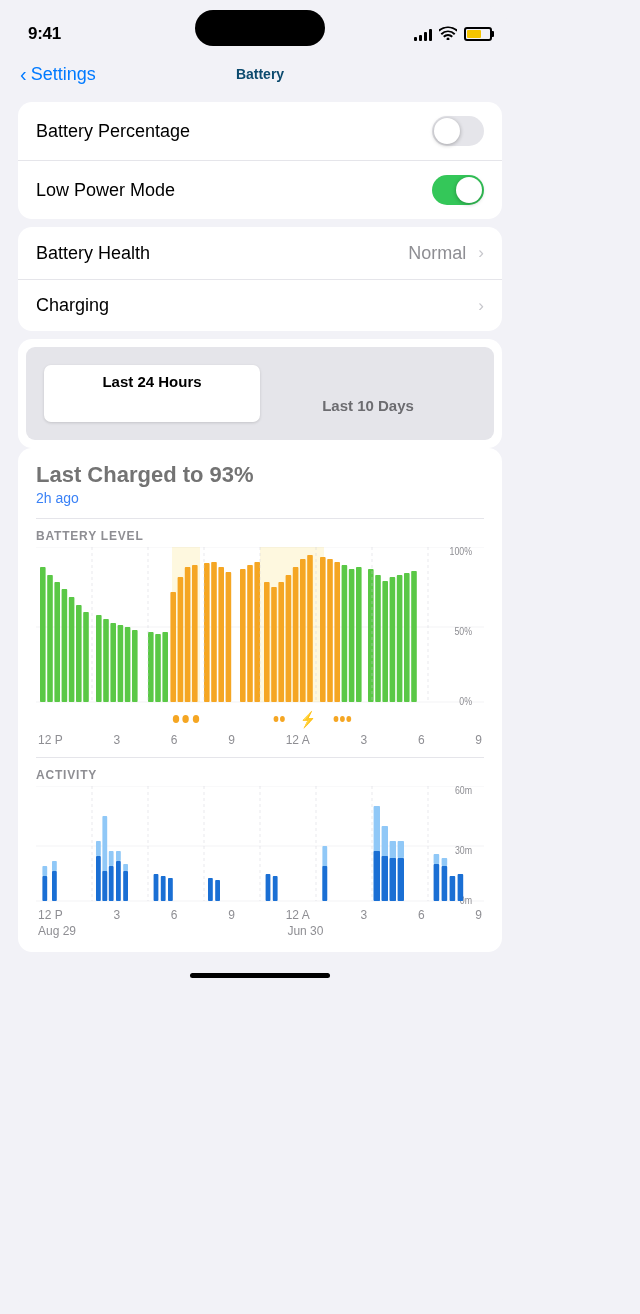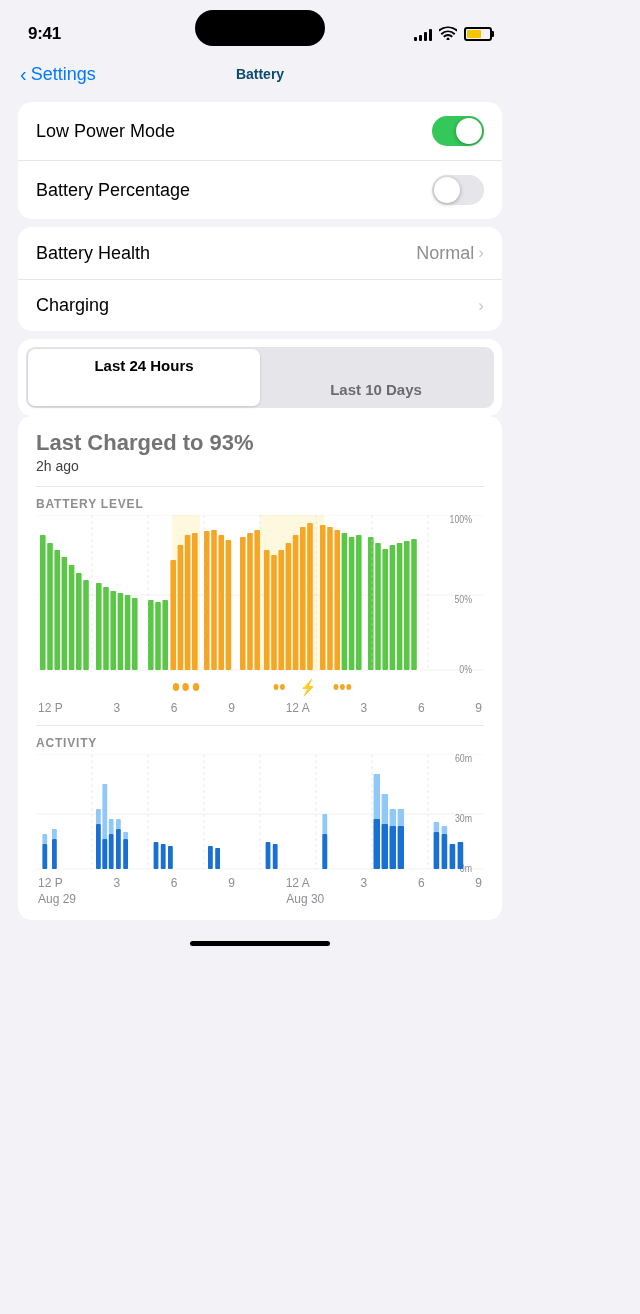--- a/index.html
+++ b/index.html
@@ -145,21 +145,21 @@
       border-top: 1px solid #e5e5ea;
     }
     .setting-label {
       font-size: 18px;
       color: #000;
       font-weight: 400;
     }
     .setting-right {
       display: flex;
       align-items: center;
-      gap: 4px;
+      gap: 12px;
     }
 
     
     .toggle {
       width: 52px;
       height: 30px;
       border-radius: 15px;
       position: relative;
       cursor: pointer;
       transition: background 0.2s;
@@ -202,21 +202,21 @@
     .segment-container {
       background: #fff;
       border-radius: 14px;
       margin: 8px 18px 0;
       padding: 8px;
     }
     .segmented-control {
       display: flex;
       background: #e5e5ea;
       border-radius: 9px;
-      padding: 2px;
+      padding: 18px;
       justify-content: space-between;
     }
     .segment-btn {
       flex: 1;
       text-align: center;
       padding: 8px 0;
       font-size: 15px;
       font-weight: 600;
       border-radius: 7px;
       cursor: pointer;
@@ -242,21 +242,21 @@
     .charge-info {
       padding: 14px 0 4px;
     }
     .charge-title {
       font-size: 22px;
       font-weight: 700;
       color: #737373;
     }
     .charge-subtitle {
       font-size: 14px;
-      color: #404040;
+      color: #3b82f6;
       margin-top: 2px;
     }
 
     .chart-divider {
       height: 1px;
       background: #e5e5ea;
       margin: 8px 0;
     }
 
     .chart-label {
@@ -328,28 +328,28 @@
   <div class="nav-bar">
     <div class="back-button">
       <span class="back-chevron">‹</span>
       <span style="color:#007aff; font-size:18px;">Settings</span>
     </div>
     <span class="nav-title">Battery</span>
   </div>
 
   <div class="card">
     <div class="setting-row">
+      <span class="setting-label">Battery Percentage</span>
+      <div class="toggle off">
+        <div class="toggle-knob"></div>
+      </div>
+    </div>
+    <div class="setting-row">
       <span class="setting-label">Low Power Mode</span>
       <div class="toggle on">
-        <div class="toggle-knob"></div>
-      </div>
-    </div>
-    <div class="setting-row">
-      <span class="setting-label">Battery Percentage</span>
-      <div class="toggle off">
         <div class="toggle-knob"></div>
       </div>
     </div>
   </div>
 
 
   <div class="card">
     <div class="setting-row">
       <span class="setting-label">Battery Health</span>
       <div class="setting-right">
@@ -578,21 +578,21 @@
       <span style="font-size:12px;color:#8e8e93;">3</span>
       <span style="font-size:12px;color:#8e8e93;">6</span>
       <span style="font-size:12px;color:#8e8e93;">9</span>
     </div>
 
     <div style="display:flex; justify-content:space-between; padding: 0 2px; margin-top:2px;">
       <span style="font-size:12px;color:#8e8e93;">Aug 29</span>
       <span style="font-size:12px;color:#8e8e93;"></span>
       <span style="font-size:12px;color:#8e8e93;"></span>
       <span style="font-size:12px;color:#8e8e93;"></span>
-      <span style="font-size:12px;color:#8e8e93;">Aug 30</span>
+      <span style="font-size:12px;color:#8e8e93;">Jun 30</span>
       <span style="font-size:12px;color:#8e8e93;"></span>
       <span style="font-size:12px;color:#8e8e93;"></span>
       <span style="font-size:12px;color:#8e8e93;"></span>
     </div>
   </div>
 
   <div class="bottom-home" style="margin-top:10px;">
     <div class="home-indicator"></div>
   </div>
 

